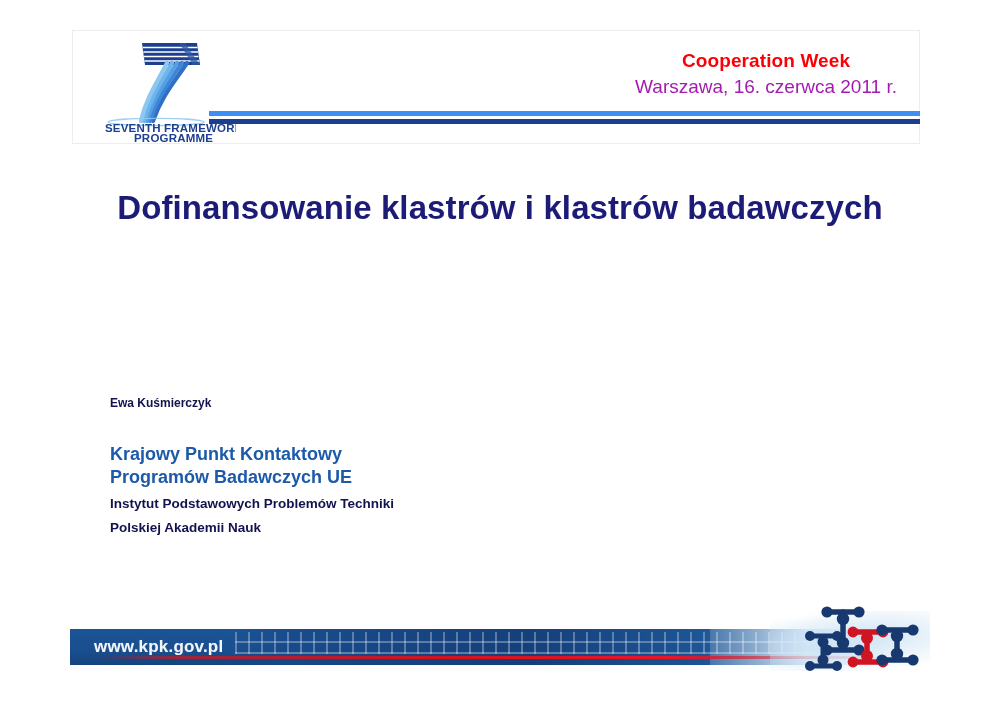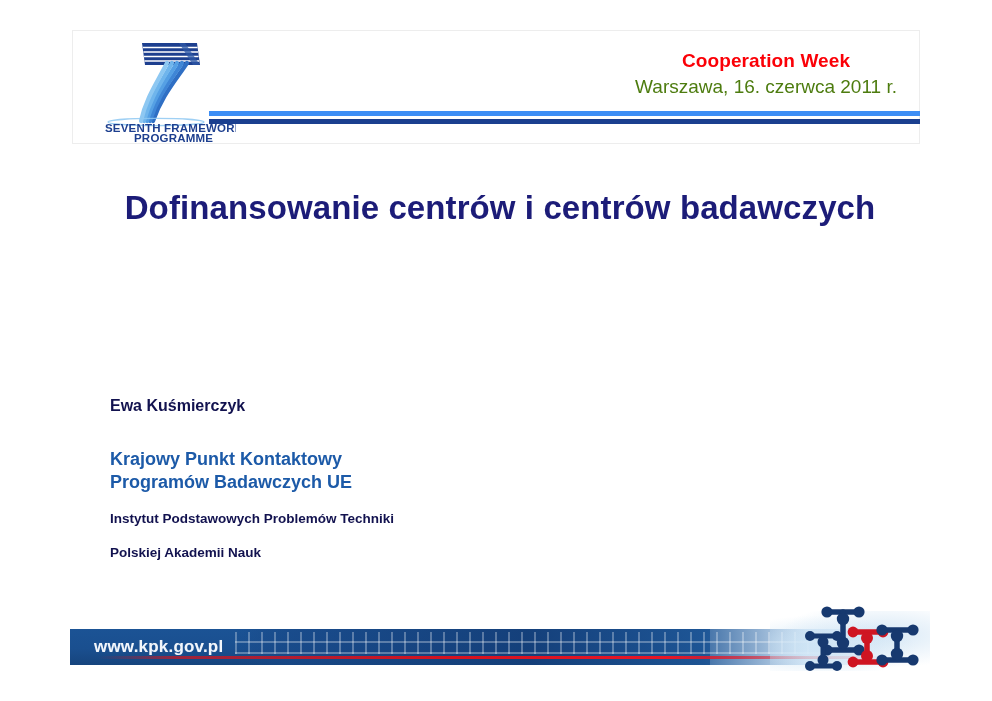--- a/index.html
+++ b/index.html
@@ -54,21 +54,21 @@
   .coop-week {
     font-size: 19px;
     font-weight: bold;
     color: #fb0007;
     letter-spacing: .1px;
     white-space: nowrap;
   }
   .coop-date {
     font-size: 19px;
     font-weight: normal;
-    color: #4d7c0f;
+    color: #a21caf;
     white-space: nowrap;
     margin-top: 2px;
   }
 
   
   .rule-light {
     position: absolute;
     left: 136px;
     top: 80px;
     width: 711px;
@@ -99,40 +99,40 @@
   }
 
   
   .author-block {
     position: absolute;
     left: 110px;
     top: 396px;
     width: 520px;
   }
   .author-name {
-    font-size: 16px;
+    font-size: 12px;
     font-weight: bold;
     color: #12124f;
     line-height: 1.2;
   }
   .org-lines {
     margin-top: 33px;
   }
   .org-main {
     font-size: 18px;
     font-weight: bold;
     color: #1c5aa8;
     line-height: 1.28;
   }
   .org-sub {
     font-size: 13.5px;
     font-weight: bold;
     color: #12124f;
     line-height: 1.33;
-    margin-top: 16px;
+    margin-top: 6px;
   }
 
   
   .footer {
     position: absolute;
     left: 70px;
     top: 629px;
     width: 852px;
     height: 27px;
   }
@@ -255,21 +255,21 @@
 
     <div class="header-text">
       <div class="coop-week">Cooperation Week</div>
       <div class="coop-date">Warszawa, 16. czerwca 2011 r.</div>
     </div>
 
     <div class="rule-light"></div>
     <div class="rule-dark"></div>
   </div>
 
-  <div class="title">Dofinansowanie centrów i centrów badawczych</div>
+  <div class="title">Dofinansowanie klastrów i klastrów badawczych</div>
 
   <div class="author-block">
     <div class="author-name">Ewa Kuśmierczyk</div>
     <div class="org-lines">
       <div class="org-main">Krajowy Punkt Kontaktowy</div>
       <div class="org-main">Programów Badawczych UE</div>
       <div class="org-sub">Instytut Podstawowych Problemów Techniki</div>
       <div class="org-sub">Polskiej Akademii Nauk</div>
     </div>
   </div>

